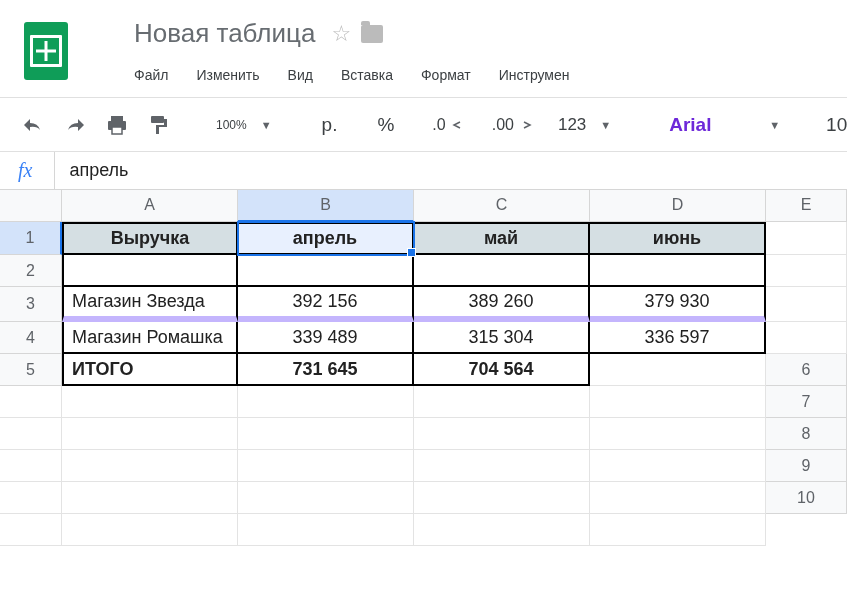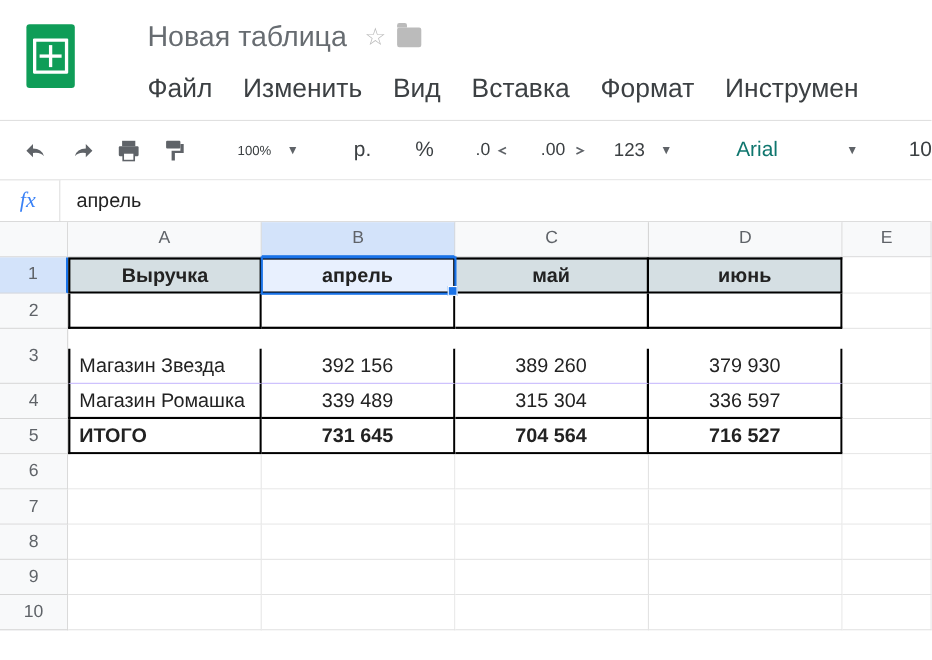--- a/index.html
+++ b/index.html
@@ -14,33 +14,33 @@
     .logo-grid::after { content: ""; position: absolute; top: 50%; left: 3px; right: 3px; height: 3px; background: #fff; transform: translateY(-50%); }
     
     .title-area { flex: 1; padding-top: 8px; }
     .title-row { display: flex; align-items: center; gap: 10px; }
     .doc-title { font-size: 26px; color: #676c71; font-weight: 400; padding: 2px 6px; }
     .star-icon { color: #bbb; font-size: 22px; }
     .folder-icon { width: 22px; height: 18px; background: #bbb; border-radius: 2px; position: relative; }
     .folder-icon::before { content: ""; position: absolute; top: -4px; left: 0; width: 9px; height: 4px; background: #bbb; border-radius: 2px 2px 0 0; }
     
     .menubar { display: flex; gap: 0; margin-top: 12px; padding-bottom: 10px; }
-    .menu-item { font-size: 24px; color: #3c4043; padding: 4px 14px; cursor: pointer; }
+    .menu-item { font-size: 14px; color: #3c4043; padding: 4px 14px; cursor: pointer; }
     .menu-item:first-child { padding-left: 6px; }
     
     .toolbar { display: flex; align-items: center; padding: 8px 14px; border-bottom: 1px solid #e0e0e0; gap: 4px; height: 54px; }
     .tb-btn { padding: 6px 8px; color: #5f6368; display: flex; align-items: center; cursor: pointer; }
     .tb-sep { width: 1px; height: 28px; background: #d6d6d6; margin: 0 8px; }
     .zoom { font-size: 12px; color: #3c4043; padding: 0 6px; }
     .dropdown-arrow { font-size: 11px; color: #5f6368; margin-left: 8px; }
     .currency { font-size: 19px; color: #3c4043; padding: 0 10px; }
     .percent { font-size: 19px; color: #3c4043; padding: 0 10px; font-weight: 500; }
     .dec-btn { font-size: 16px; color: #3c4043; padding: 0 8px; position: relative; }
     .fmt123 { font-size: 17px; color: #3c4043; padding: 0 6px; }
-    .font-name { font-size: 19px; color: #0f766e; padding: 0 12px 0 18px; min-width: 110px; }
+    .font-name { font-size: 19px; color: #6d28d9; padding: 0 12px 0 18px; min-width: 110px; font-weight: bold; }
     .font-size { font-size: 19px; color: #3c4043; padding: 0 6px; }
     
     .formula-bar { display: flex; align-items: center; border-bottom: 1px solid #d6d6d6; height: 38px; }
     .fx-label { font-style: italic; color: #3b82f6; font-size: 20px; padding: 0 22px 0 18px; font-family: serif; }
     .fx-sep { width: 1px; height: 100%; background: #d6d6d6; }
     .formula-input { flex: 1; padding: 0 14px; font-size: 18px; color: #222; border: none; outline: none; height: 100%; }
     
     .sheet { display: grid; grid-template-columns: 62px 176px 176px 176px 176px auto; }
     .col-header { background: #f8f9fa; border-right: 1px solid #d6d6d6; border-bottom: 1px solid #d6d6d6; text-align: center; font-size: 16px; color: #5f6368; padding: 6px 0; height: 32px; }
     .col-header.selected { background: #d3e3fa; border-bottom: 2px solid #1a73e8; }
@@ -50,21 +50,21 @@
     
     .cell { border-right: 1px solid #e3e3e3; border-bottom: 1px solid #e3e3e3; padding: 4px 8px; font-size: 18px; color: #222; display: flex; align-items: center; min-height: 32px; background: #fff; }
     .cell.center { justify-content: center; }
     .cell.bold { font-weight: 700; }
     
     .hdr-cell { background: #d5dfe3; border-right: 2px solid #000; border-bottom: 2px solid #000; border-top: 2px solid #000; font-weight: 700; }
     .hdr-cell.first { border-left: 2px solid #000; }
     .data-border-r { border-right: 2px solid #000; }
     .data-border-l { border-left: 2px solid #000; }
     .data-border-b { border-bottom: 2px solid #000; }
-    .data-border-b-thin { border-bottom: 1px solid #c4b5fd; margin-top: 18px; }
+    .data-border-b-thin { border-bottom: 6px solid #c4b5fd; }
     
     .active-cell { outline: 2px solid #1a73e8; outline-offset: -1px; background: #e8f0fe !important; position: relative; }
     .active-cell::after { content: ""; position: absolute; right: -4px; bottom: -4px; width: 7px; height: 7px; background: #1a73e8; border: 1px solid #fff; }
     
     svg { display: block; }
   </style>
 </head>
 <body>
 
 <div class="header">
@@ -192,21 +192,20 @@
   <div class="cell data-border-l data-border-r data-border-b">Магазин Ромашка</div>
   <div class="cell data-border-r data-border-b center">339 489</div>
   <div class="cell data-border-r data-border-b center">315 304</div>
   <div class="cell data-border-r data-border-b center">336 597</div>
   <div class="cell"></div>
 
   <div class="row-header">5</div>
   <div class="cell data-border-l data-border-r data-border-b bold">ИТОГО</div>
   <div class="cell data-border-r data-border-b center bold">731 645</div>
   <div class="cell data-border-r data-border-b center bold">704 564</div>
-  <div class="cell data-border-r data-border-b center bold">716 527</div>
   <div class="cell"></div>
 
   <div class="row-header">6</div>
   <div class="cell"></div>
   <div class="cell"></div>
   <div class="cell"></div>
   <div class="cell"></div>
   <div class="cell"></div>
 
   <div class="row-header">7</div>

